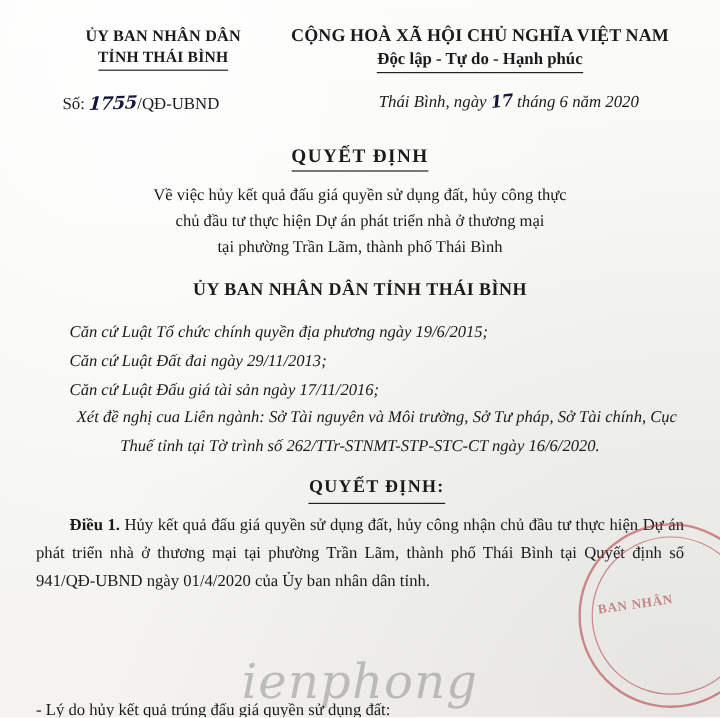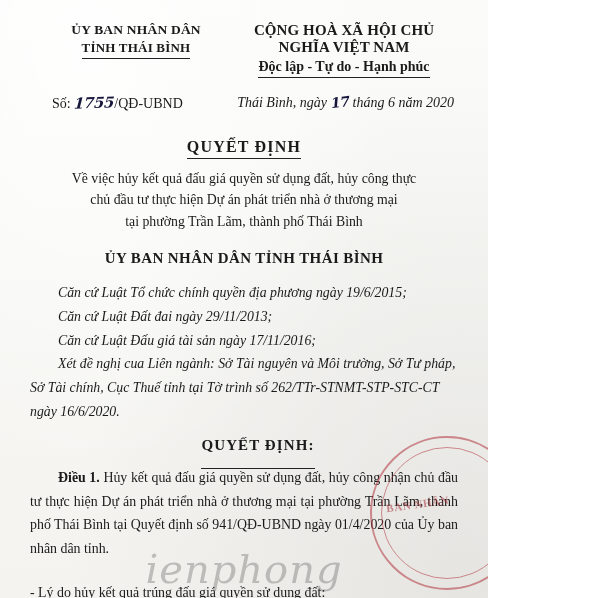--- a/index.html
+++ b/index.html
@@ -11,21 +11,21 @@
     height: 598px;
     background: #ffffff;
     font-family: "Liberation Serif", serif;
     color: #1a1a1a;
     overflow: hidden;
   }
 
   
   .page {
     position: relative;
-    width: 488px;
+    width: 600px;
     height: 598px;
     background:
       linear-gradient(to bottom, #fbfbf9 0%, #f7f7f4 40%, #f4f3ef 100%);
     overflow: hidden;
   }
   .page::after {
     content: "";
     position: absolute;
     inset: 0;
     pointer-events: none;
@@ -159,34 +159,35 @@
     margin-top: 14px;
     font-size: 13.8px;
     font-style: italic;
     line-height: 1.72;
   }
   .basis {
     text-indent: 28px;
   }
   .basis-wrap {
     text-indent: 28px;
+    text-align: center;
   }
 
   
   .decide-heading {
     text-align: center;
     font-size: 15px;
     font-weight: bold;
     letter-spacing: 1.1px;
     margin-top: 14px;
     display: block;
   }
   .decide-heading span {
     border-bottom: 1.3px solid #222;
-    padding-bottom: 15px;
+    padding-bottom: 5px;
     margin-left: 28px;
   }
 
   
   .article {
     margin-top: 12px;
     font-size: 13.9px;
     line-height: 1.68;
     text-align: justify;
     text-indent: 28px;

